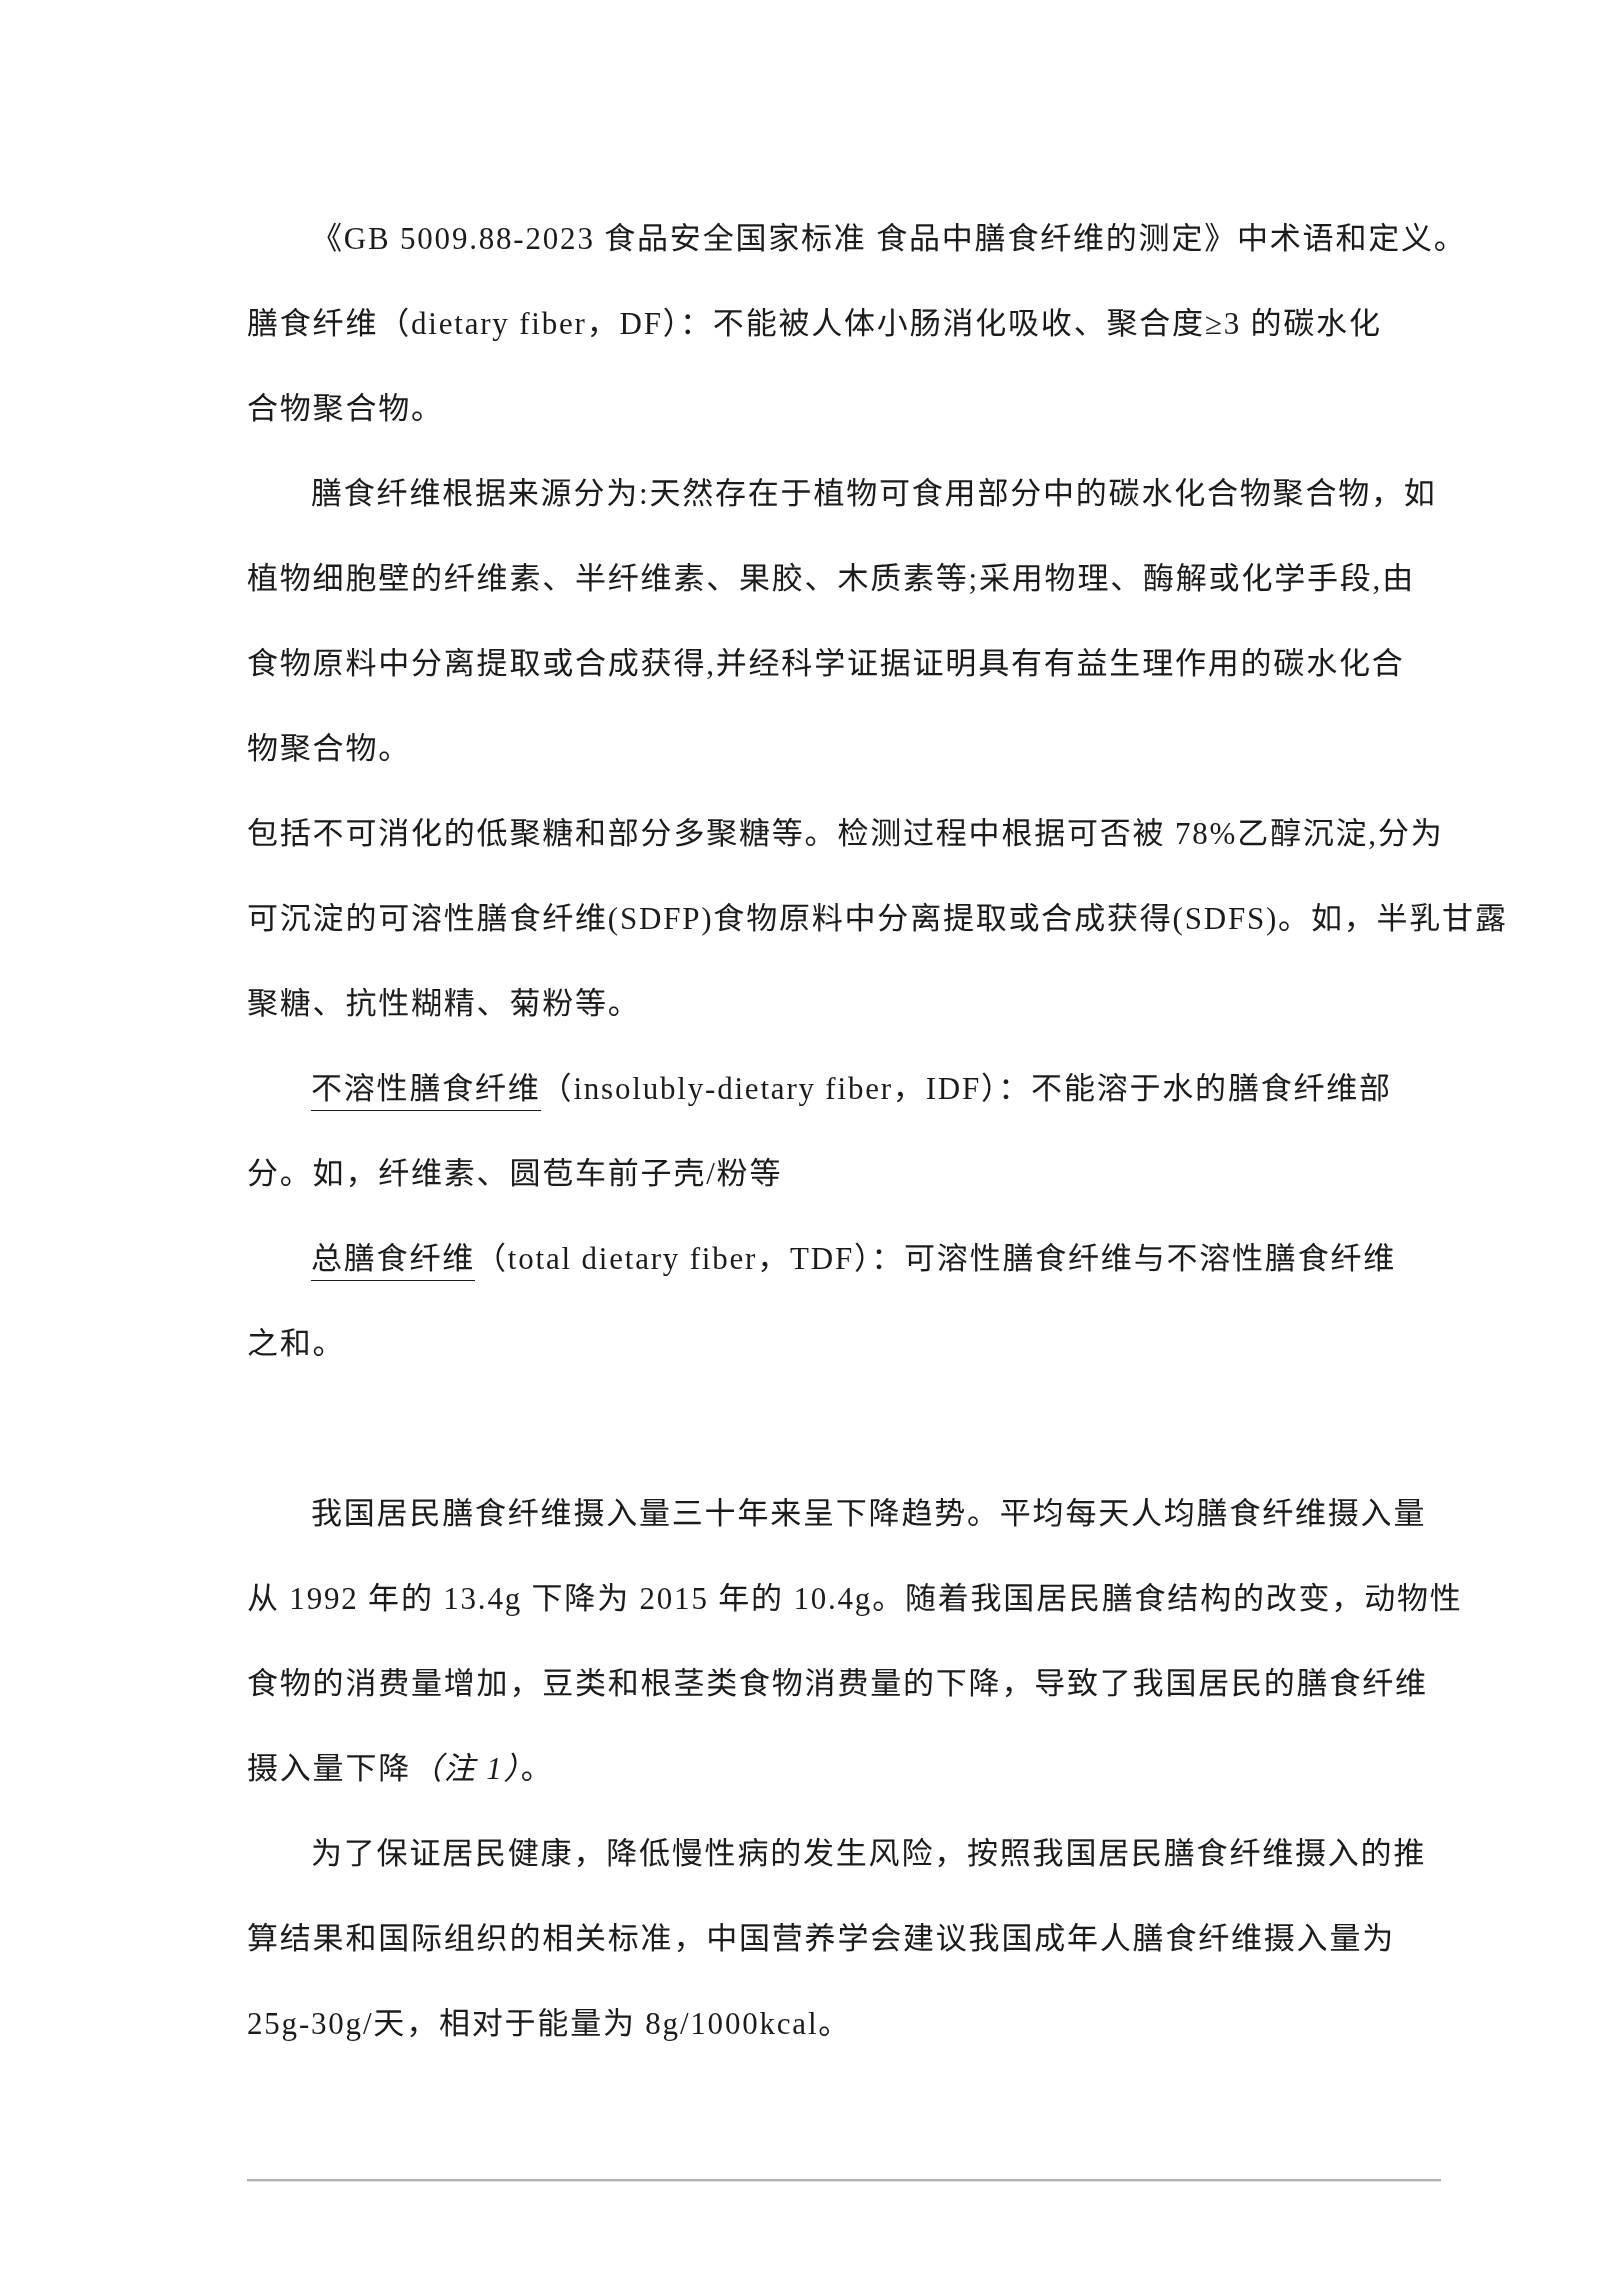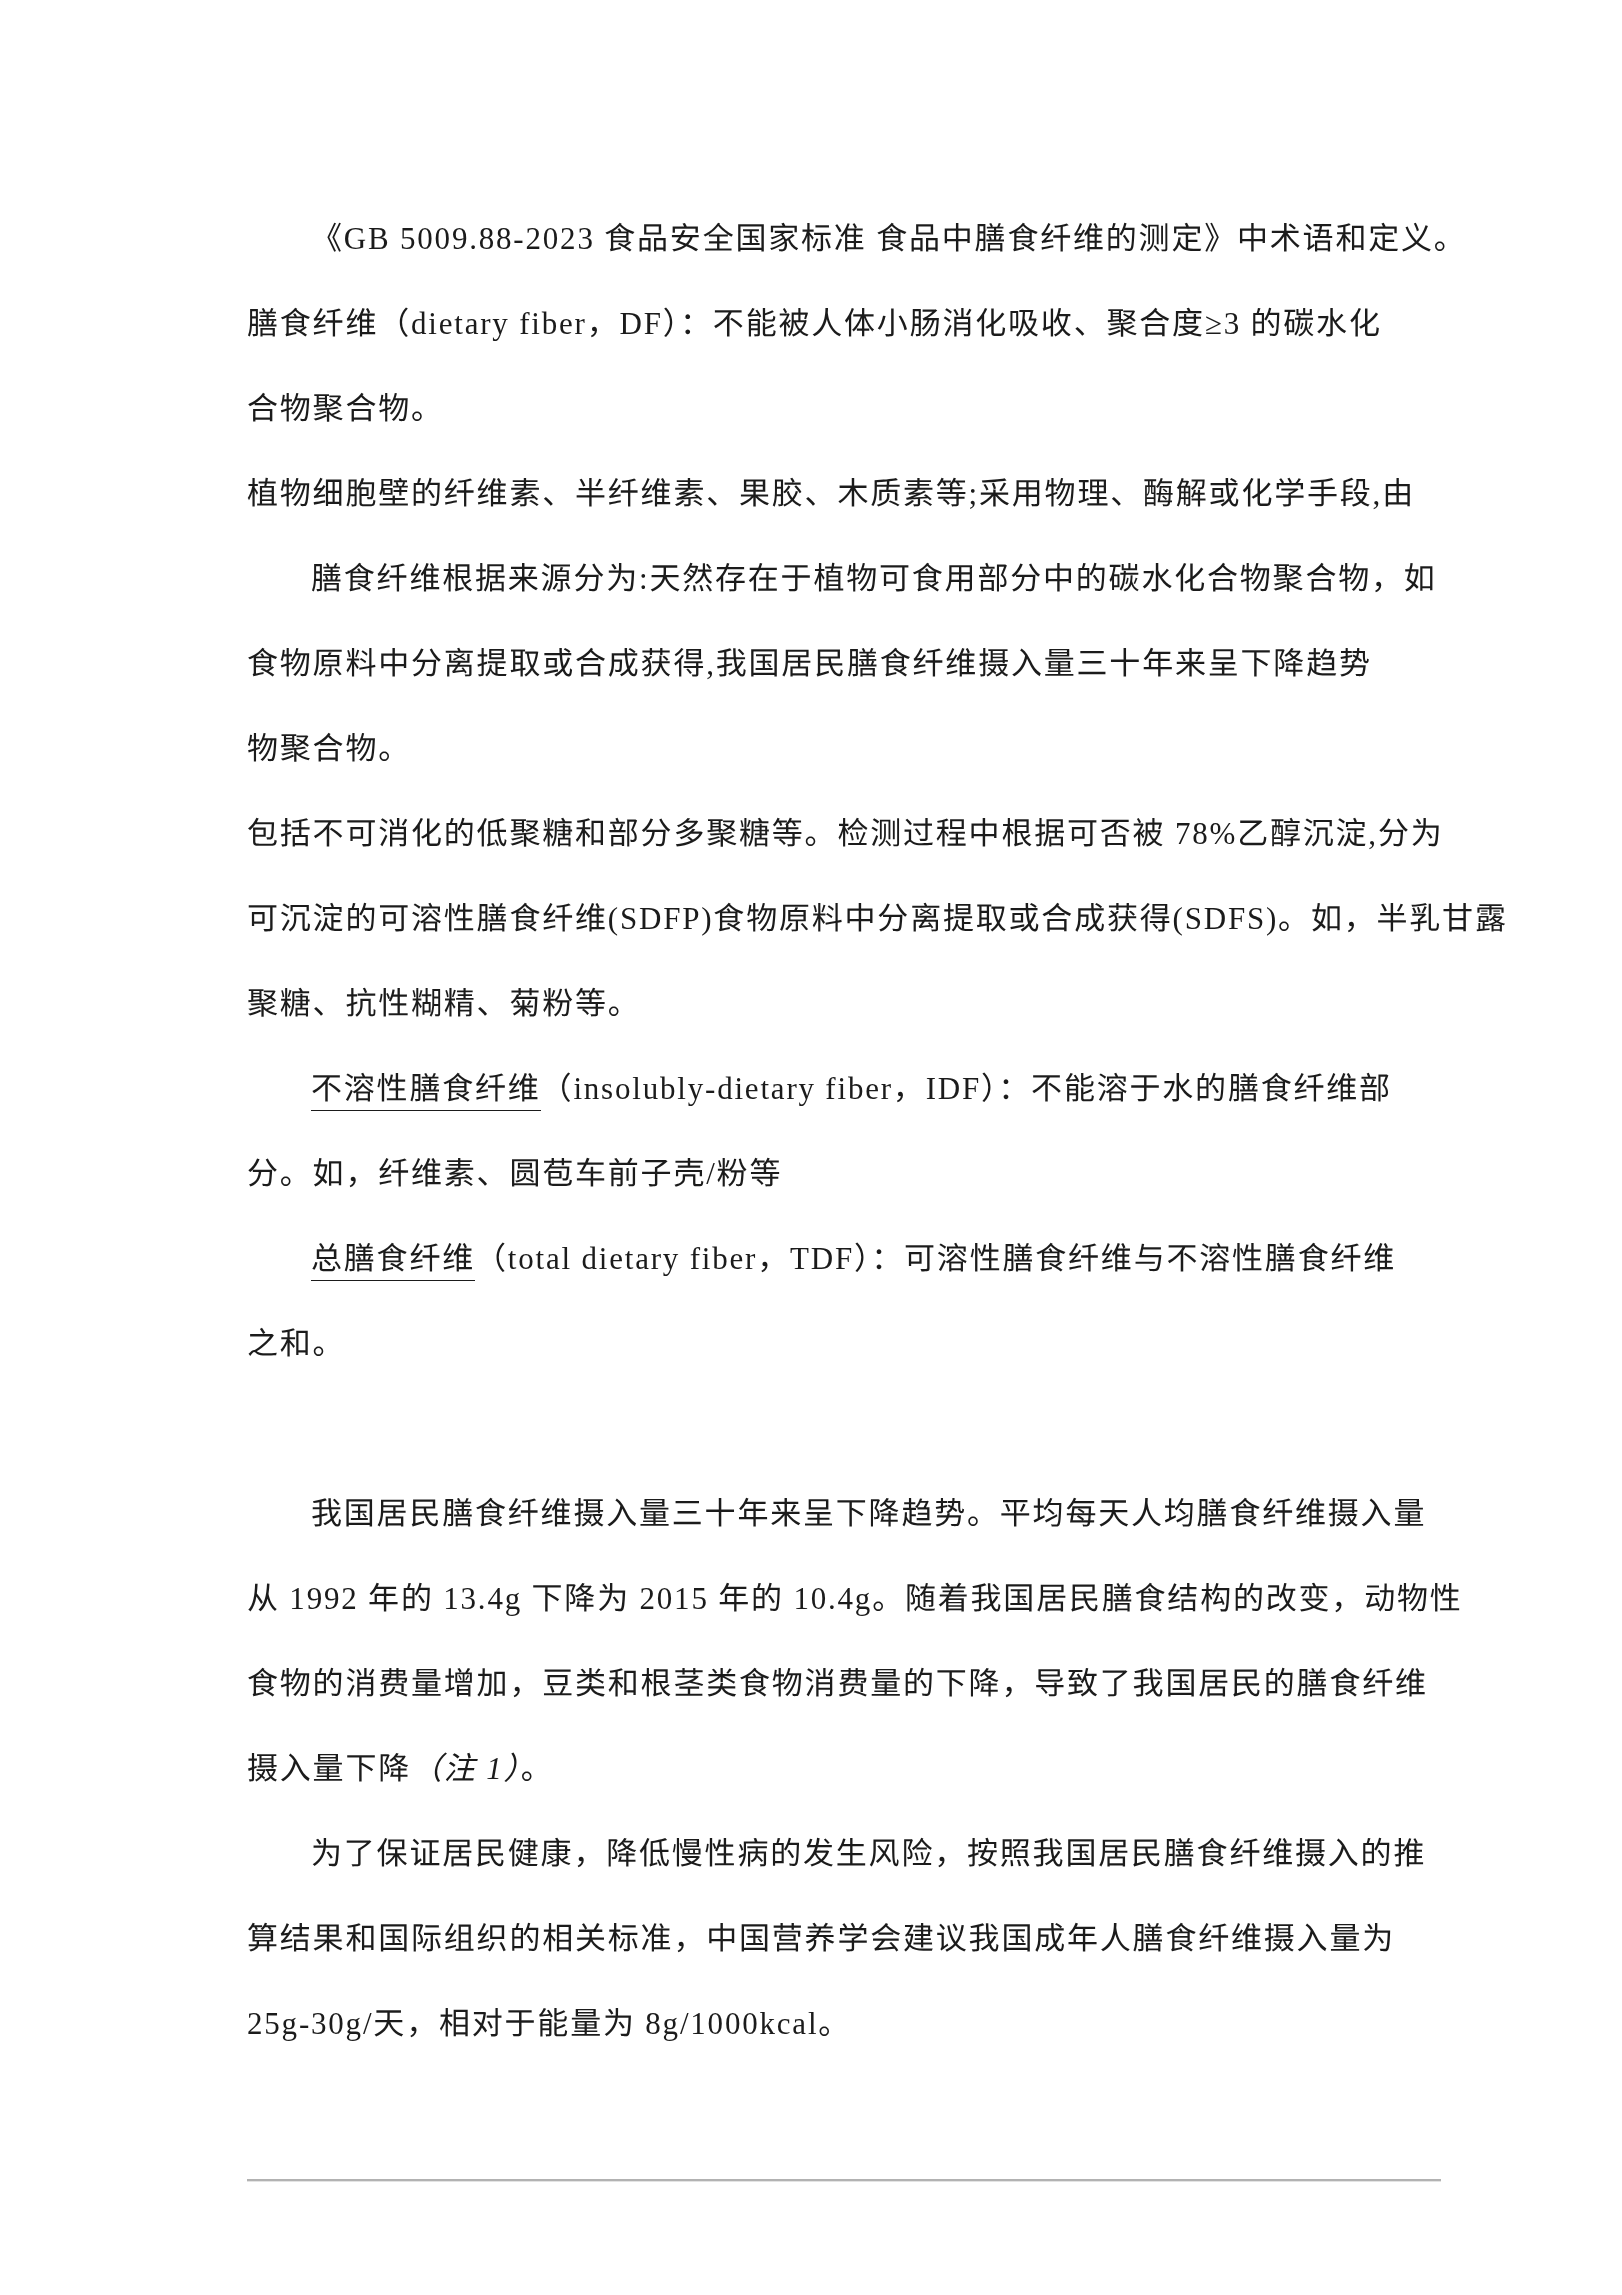--- a/index.html
+++ b/index.html
@@ -49,23 +49,23 @@
 <body>
 
 <div class="page">
   <div class="text-block">
       <div class="paragraph">
         <div class="line indent"><span class="">《GB 5009.88-2023 食品安全国家标准 食品中膳食纤维的测定》中术语和定义。</span></div>
         <div class="line"><span class="">膳食纤维（dietary fiber，DF）：不能被人体小肠消化吸收、聚合度≥3 的碳水化</span></div>
         <div class="line"><span class="">合物聚合物。</span></div>
       </div>
       <div class="paragraph">
+        <div class="line indent"><span class="">膳食纤维根据来源分为:天然存在于植物可食用部分中的碳水化合物聚合物，如</span></div>
         <div class="line"><span class="">植物细胞壁的纤维素、半纤维素、果胶、木质素等;采用物理、酶解或化学手段,由</span></div>
-        <div class="line indent"><span class="">膳食纤维根据来源分为:天然存在于植物可食用部分中的碳水化合物聚合物，如</span></div>
-        <div class="line"><span class="">食物原料中分离提取或合成获得,我国居民膳食纤维摄入量三十年来呈下降趋势</span></div>
+        <div class="line"><span class="">食物原料中分离提取或合成获得,并经科学证据证明具有有益生理作用的碳水化合</span></div>
         <div class="line"><span class="">物聚合物。</span></div>
       </div>
       <div class="paragraph">
         <div class="line"><span class="">包括不可消化的低聚糖和部分多聚糖等。检测过程中根据可否被 78%乙醇沉淀,分为</span></div>
         <div class="line"><span class="">可沉淀的可溶性膳食纤维(SDFP)食物原料中分离提取或合成获得(SDFS)。如，半乳甘露</span></div>
         <div class="line"><span class="">聚糖、抗性糊精、菊粉等。</span></div>
       </div>
       <div class="paragraph">
         <div class="line indent"><span class="u">不溶性膳食纤维</span><span class="">（insolubly-dietary fiber，IDF）：不能溶于水的膳食纤维部</span></div>
         <div class="line"><span class="">分。如，纤维素、圆苞车前子壳/粉等</span></div>

